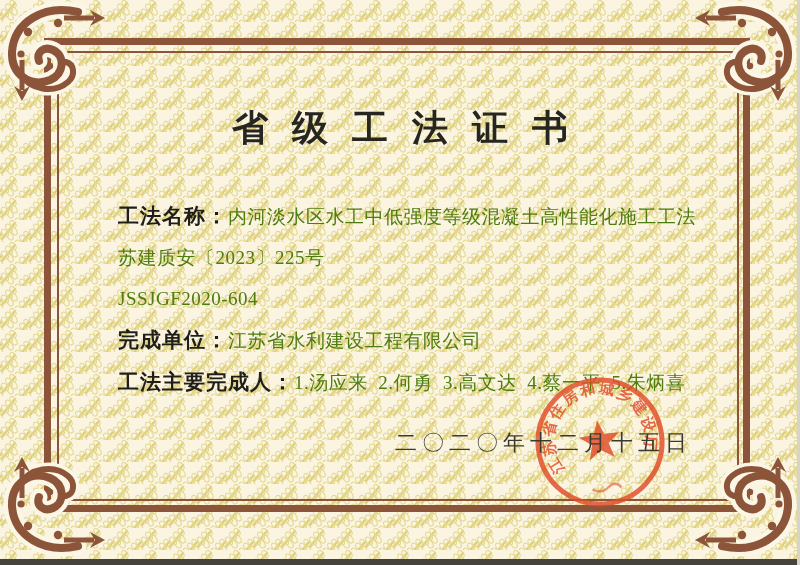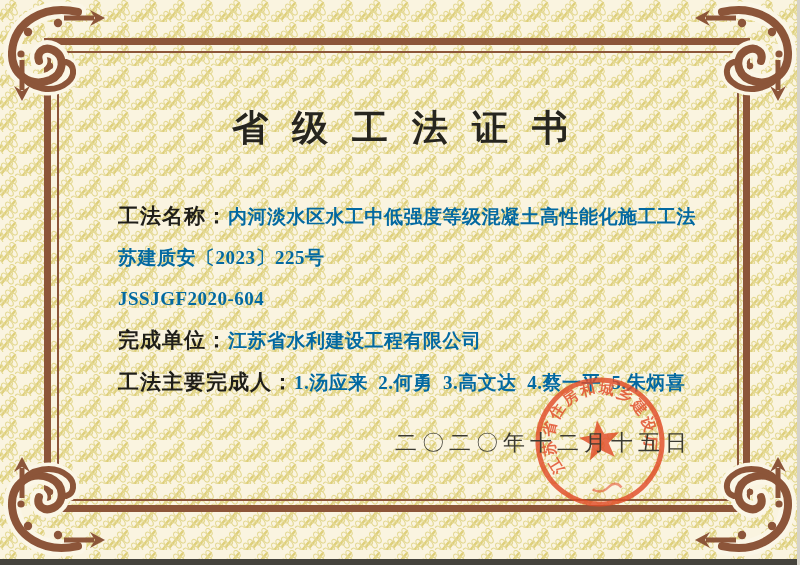--- a/index.html
+++ b/index.html
@@ -26,21 +26,21 @@
   }
   #fields{
     left:118px;top:166px;width:580px;z-index:3;margin-top:36px;
   }
   .field-row{display:flex;align-items:baseline;margin-bottom:13px;line-height:28px;}
   .field-label{
     font-size:21px;font-weight:bold;color:#1f1e19;white-space:nowrap;
     letter-spacing:1px;
   }
   .field-value{
-    font-size:19px;color:#0369a1;white-space:pre-wrap;letter-spacing:0.5px;font-weight:bold;
+    font-size:19px;color:#4d7c0f;white-space:pre-wrap;letter-spacing:0.5px;
   }
   #date-text{
     top:428px;right:108px;z-index:5;
     font-size:22px;color:#3b3a31;letter-spacing:5px;font-weight:normal;
   }
   
   #official-seal-stamp{left:530px;top:372px;z-index:4;opacity:0.82;}
   
   #leaf-pattern-background{left:0;top:0;z-index:1;}
   #corner-flourishes{left:0;top:0;z-index:2;pointer-events:none;}

